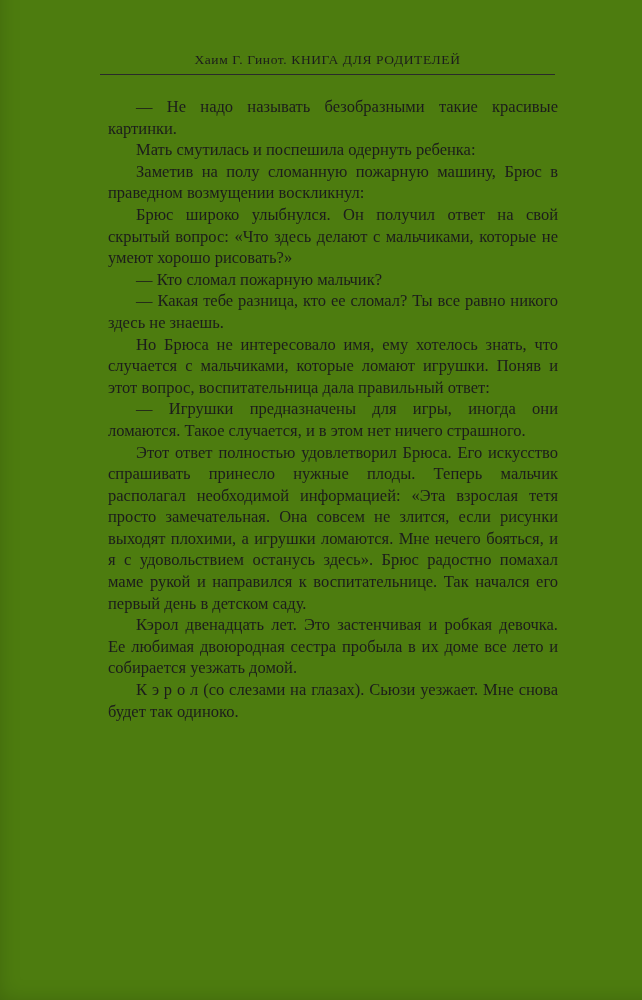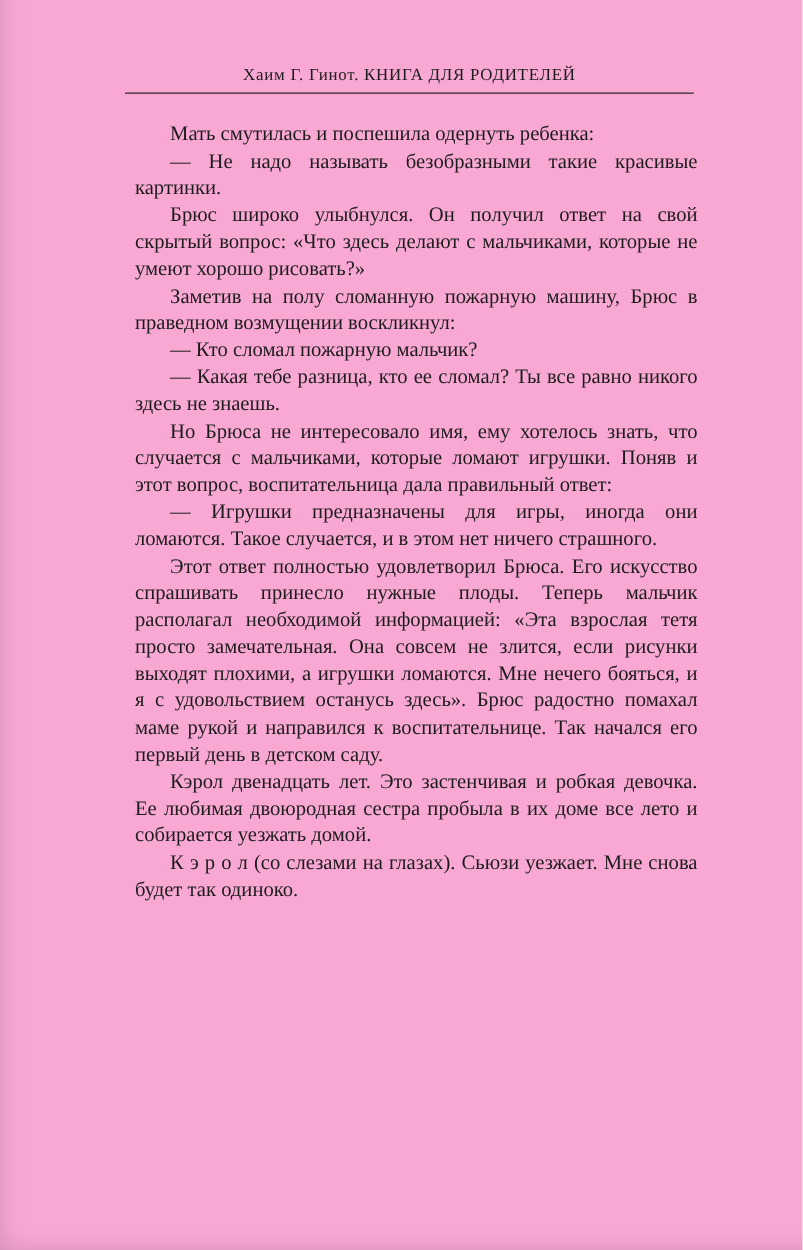--- a/index.html
+++ b/index.html
@@ -4,21 +4,21 @@
 <style>
   html, body {
     margin: 0;
     padding: 0;
     background: #ffffff;
   }
   .page {
     position: relative;
     width: 642px;
     height: 1000px;
-    background: #f9a8d4;
+    background: #4d7c0f;
     font-family: "Liberation Serif", "DejaVu Serif", serif;
     color: #1c1c1c;
     overflow: hidden;
     box-shadow: inset 14px -14px 22px -16px rgba(0,0,0,0.18);
   }
   .running-head {
     position: absolute;
     top: 52px;
     left: 100px;
     width: 455px;
@@ -64,24 +64,24 @@
 </style>
 </head>
 <body>
 
 <div class="page">
   <div class="running-head">Хаим Г. Гинот. КНИГА ДЛЯ РОДИТЕЛЕЙ</div>
 
   <hr class="header-rule">
 
   <main class="body-text">
+      <p>— Не надо называть безобразными такие красивые картинки.</p>
       <p>Мать смутилась и поспешила одернуть ребенка:</p>
-      <p>— Не надо называть безобразными такие красивые картинки.</p>
+      <p>Заметив на полу сломанную пожарную машину, Брюс в праведном возмущении воскликнул:</p>
       <p>Брюс широко улыбнулся. Он получил ответ на свой скрытый вопрос: «Что здесь делают с мальчиками, которые не умеют хорошо рисовать?»</p>
-      <p>Заметив на полу сломанную пожарную машину, Брюс в праведном возмущении воскликнул:</p>
       <p>— Кто сломал пожарную мальчик?</p>
       <p>— Какая тебе разница, кто ее сломал? Ты все равно никого здесь не знаешь.</p>
       <p>Но Брюса не интересовало имя, ему хотелось знать, что случается с мальчиками, которые ломают игрушки. Поняв и этот вопрос, воспитательница дала правильный ответ:</p>
       <p>— Игрушки предназначены для игры, иногда они ломаются. Такое случается, и в этом нет ничего страшного.</p>
       <p>Этот ответ полностью удовлетворил Брюса. Его искусство спрашивать принесло нужные плоды. Теперь мальчик располагал необходимой информацией: «Эта взрослая тетя просто замечательная. Она совсем не злится, если рисунки выходят плохими, а игрушки ломаются. Мне нечего бояться, и я с удовольствием останусь здесь». Брюс радостно помахал маме рукой и направился к воспитательнице. Так начался его первый день в детском саду.</p>
       <p>Кэрол двенадцать лет. Это застенчивая и робкая девочка. Ее любимая двоюродная сестра пробыла в их доме все лето и собирается уезжать домой.</p>
       <p>К э р о л  (со слезами на глазах). Сьюзи уезжает. Мне снова будет так одиноко.</p>
     </main>
 
 </div>

